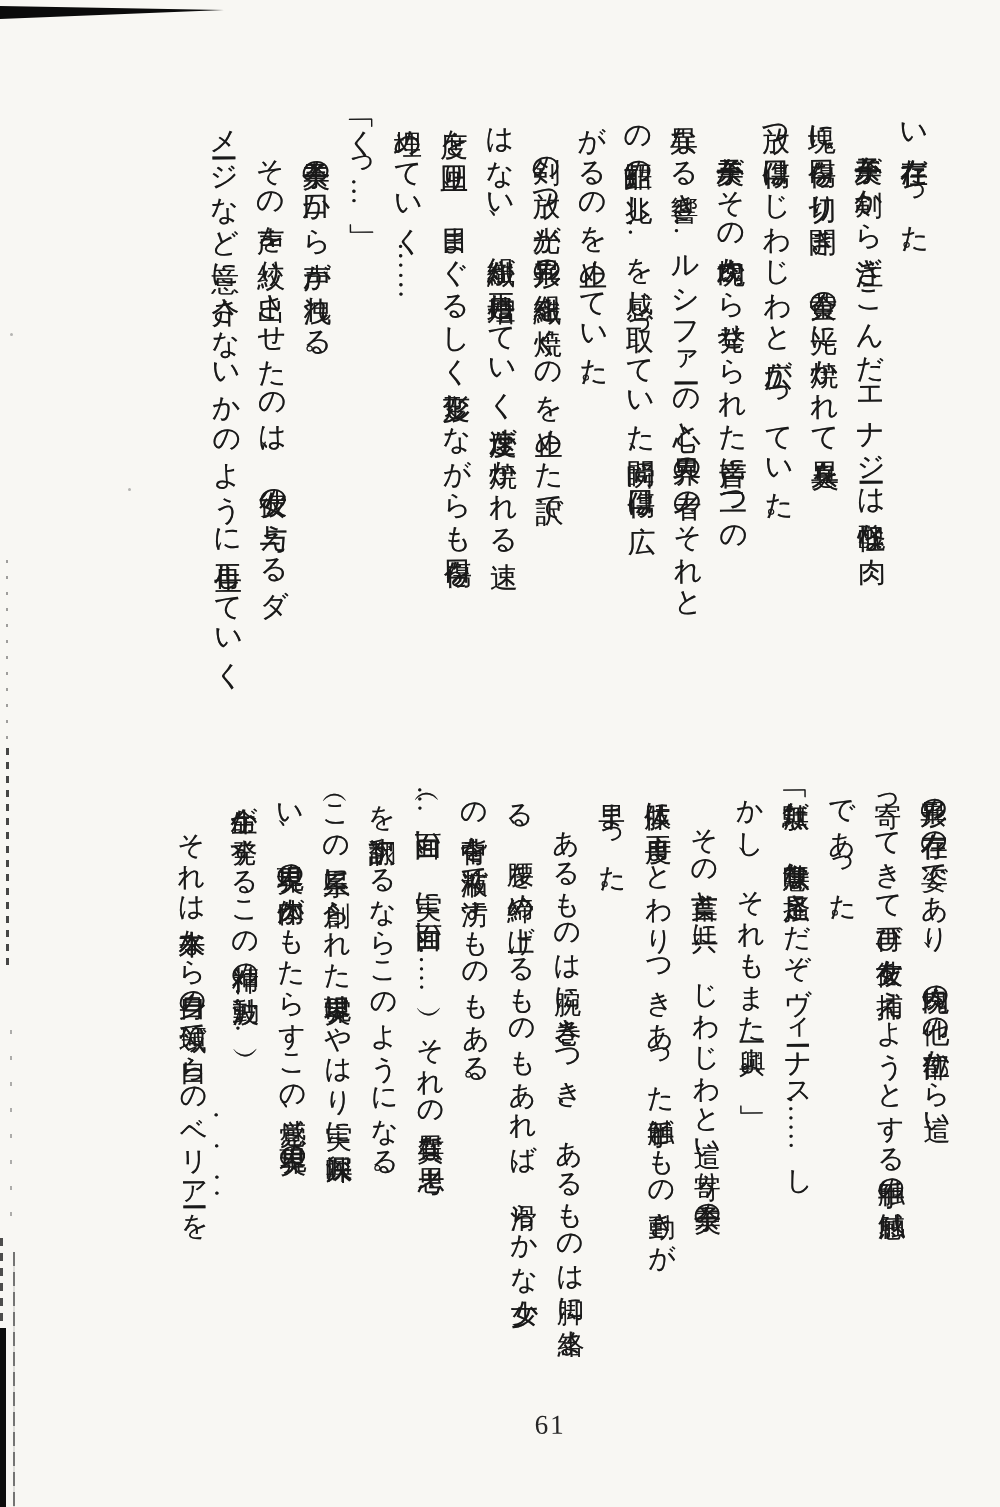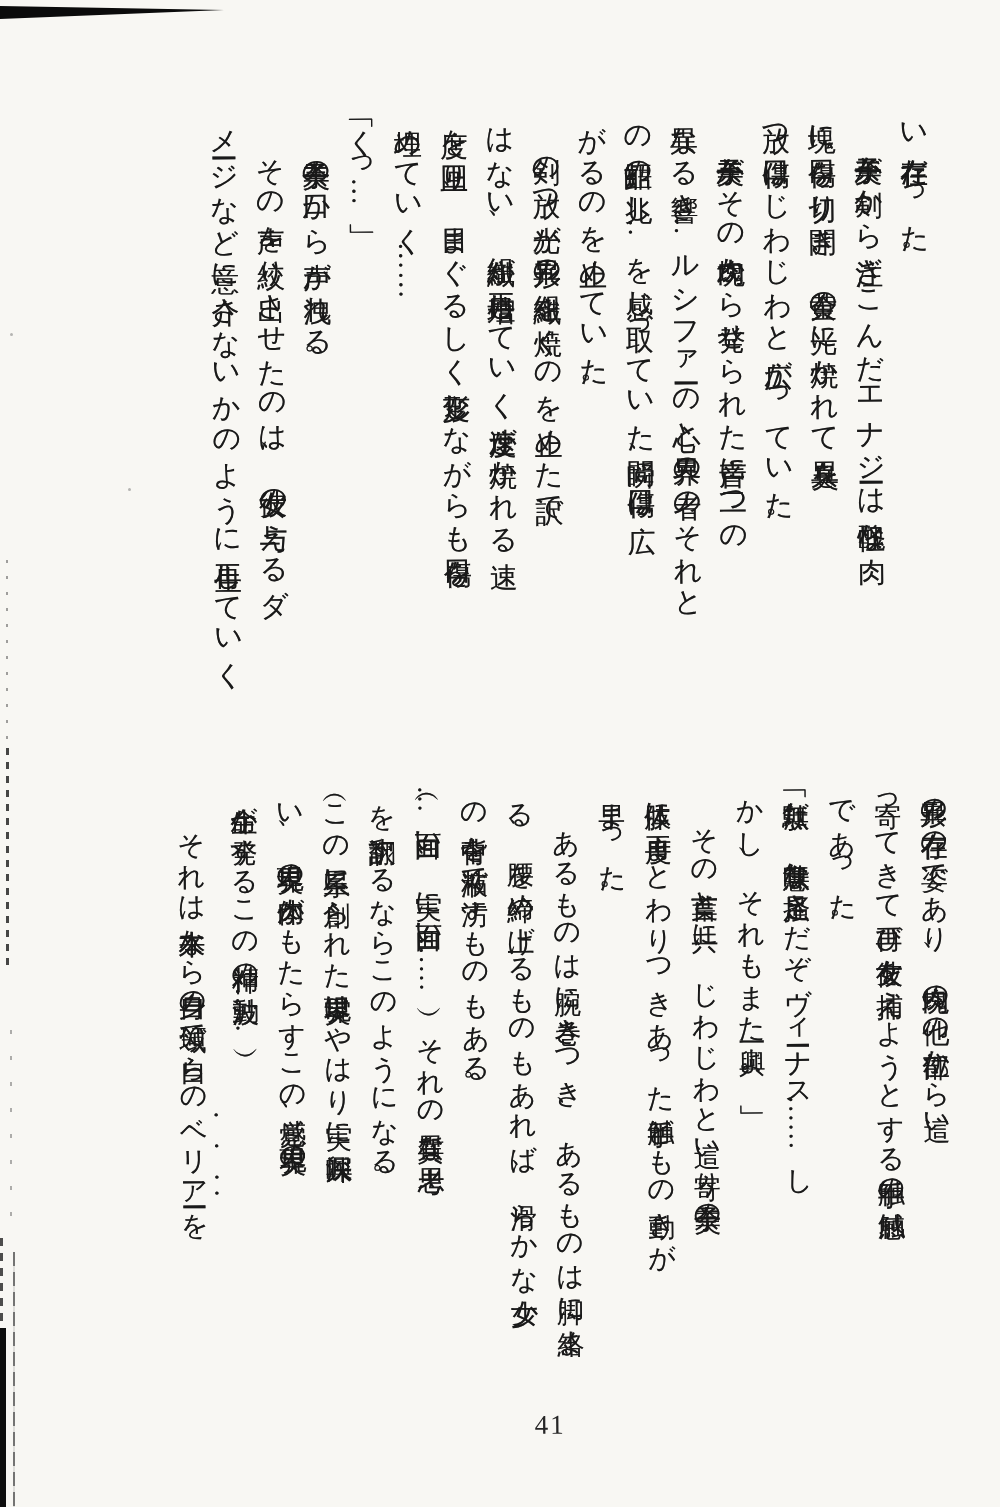--- a/index.html
+++ b/index.html
@@ -100,16 +100,16 @@
         <div class="col">る、腰を締め上げるものもあれば、滑らかな少女</div>
         <div class="col">の背中を粘液で汚すものもある。</div>
         <div class="col">（…面白い、実に面白い……）　それの異質な思考</div>
         <div class="col">を翻訳するならこのようになる。</div>
         <div class="col">（この星系に創られた現実界はやはり実に興味深</div>
         <div class="col">い、現実界の肉体がもたらすこの感覚、現実界の</div>
         <div class="col">生命が発するこの精神の波動……）</div>
         <div class="col">　それは本来なら自身の領域で自らの<span class="emph">ベリアー</span>を</div>
       </div>
 
-    <div class="pagenum">41</div>
+    <div class="pagenum">61</div>
   </div>
 
 </div>
 
 </body></html>

